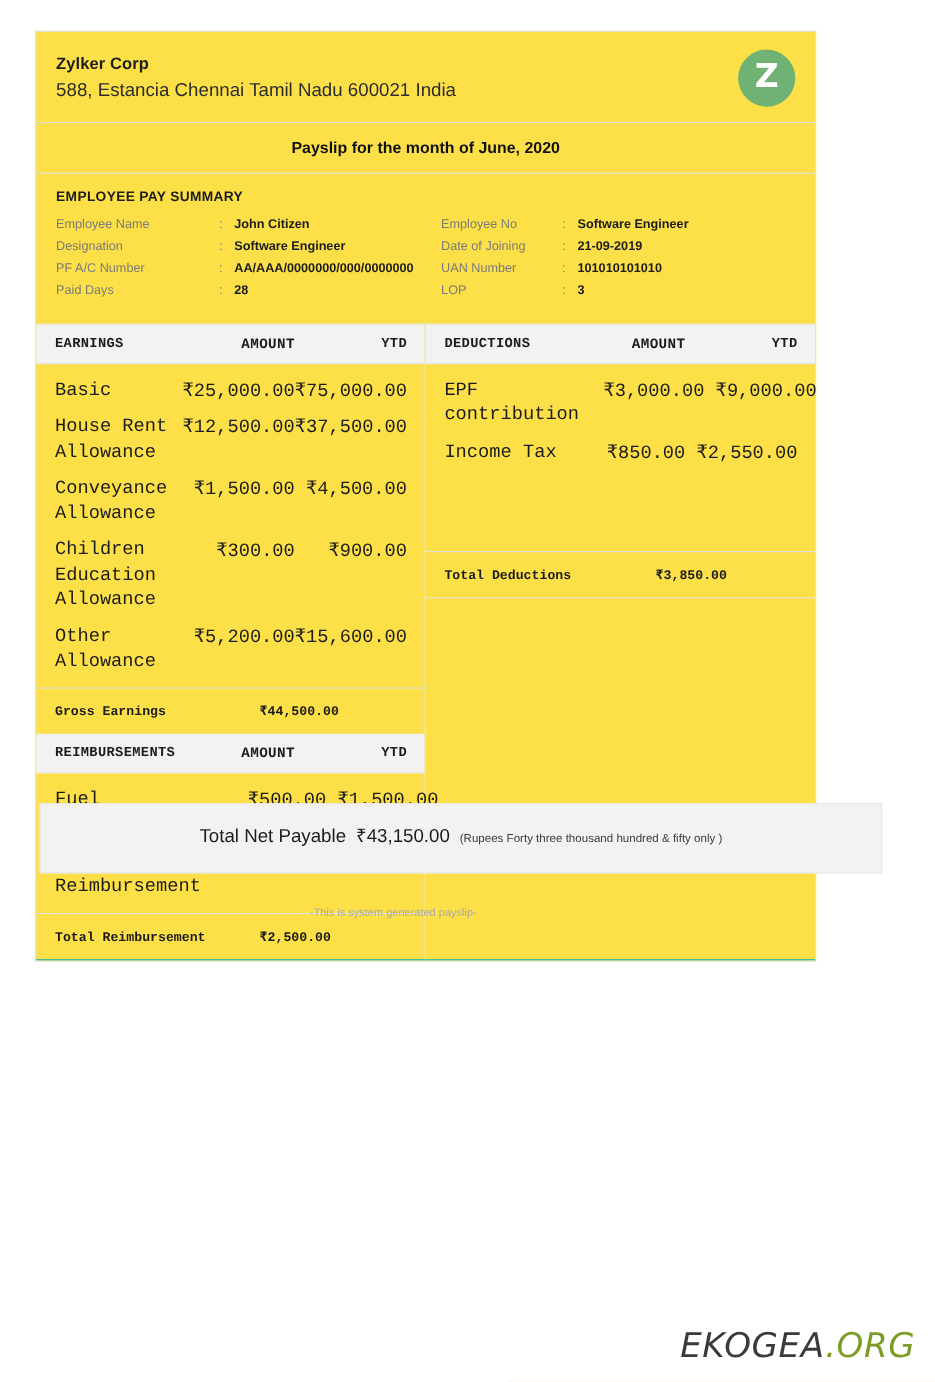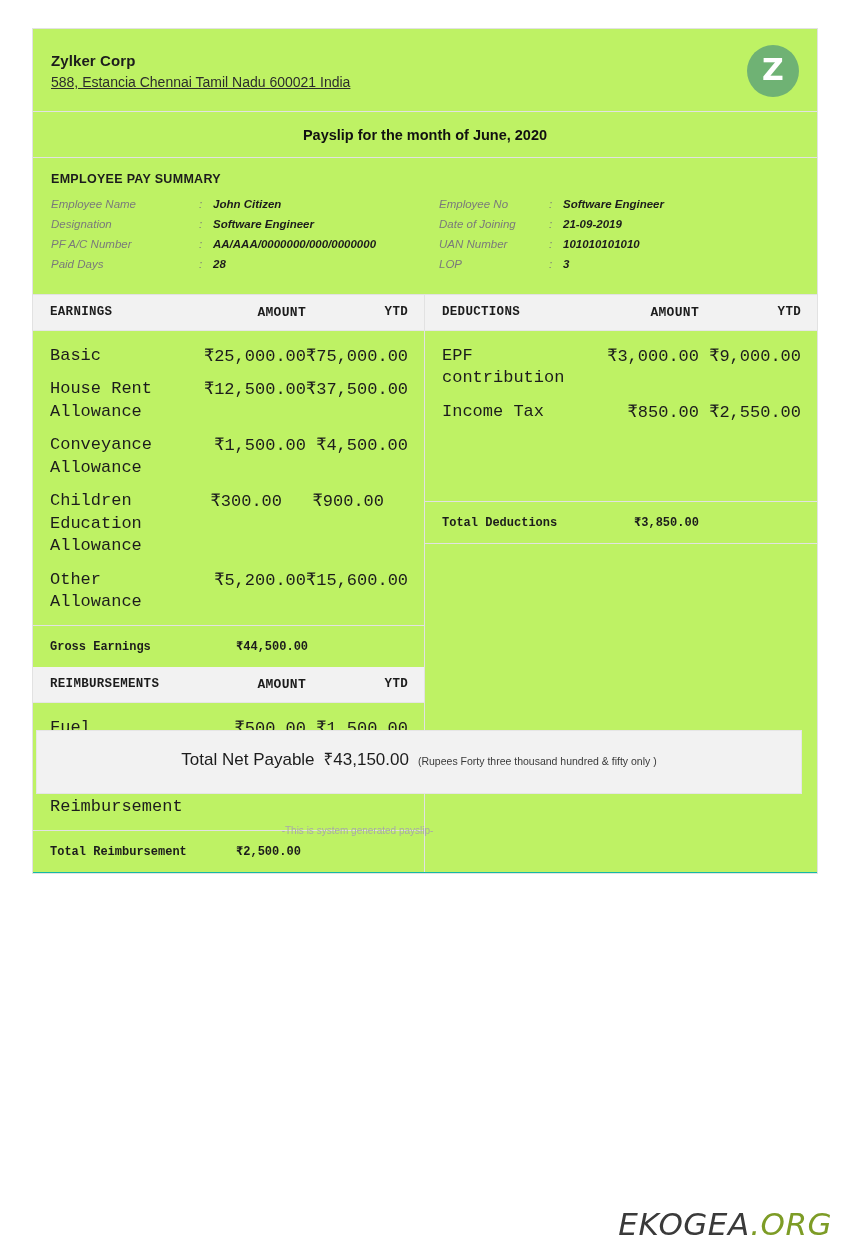--- a/index.html
+++ b/index.html
@@ -6,44 +6,43 @@
   html, body {
     margin: 0; padding: 0;
     background: #ffffff;
     font-family: "Liberation Sans", sans-serif;
   }
   body { width: 850px; height: 1256px; position: relative; }
 
   .payslip-doc {
     position: absolute;
     left: 32px; top: 28px;
-    width: 786px;
+    width: 710px;
     border: 1px solid #e2e2e2;
-    background: #bef264;
+    background: #fde047;
   }
 
   
   .company-header {
     display: flex;
     align-items: center;
     justify-content: space-between;
     padding: 16px 18px 14px 18px;
     border-bottom: 1px solid #e2e2e2;
   }
   .company-name {
     font-size: 15px;
     font-weight: bold;
     color: #1c1c1c;
     letter-spacing: .1px;
     margin-bottom: 5px;
   }
   .company-address {
-    font-size: 14px;
+    font-size: 17px;
     color: #2c2c2c;
-    text-decoration: underline;
   }
   .logo-circle {
     width: 52px; height: 52px;
     border-radius: 50%;
     background: #6fb274;
     display: flex; align-items: center; justify-content: center;
     flex: 0 0 auto;
   }
   .logo-letter {
     color: #ffffff;
@@ -79,21 +78,20 @@
     margin-bottom: 12px;
   }
   .emp-cols { display: flex; }
   .emp-col { width: 50%; }
   .emp-col.right { padding-left: 14px; }
   .emp-row {
     display: flex;
     align-items: center;
     margin-bottom: 8px;
     font-size: 11.5px;
-    font-style: italic;
   }
   .emp-label {
     color: #7a7a7a;
     width: 148px;
     flex: 0 0 148px;
   }
   .emp-col.right .emp-label { width: 110px; flex: 0 0 110px; }
   .emp-colon { color: #7a7a7a; width: 14px; flex: 0 0 14px; }
   .emp-value { color: #1c1c1c; font-weight: bold; }
 

